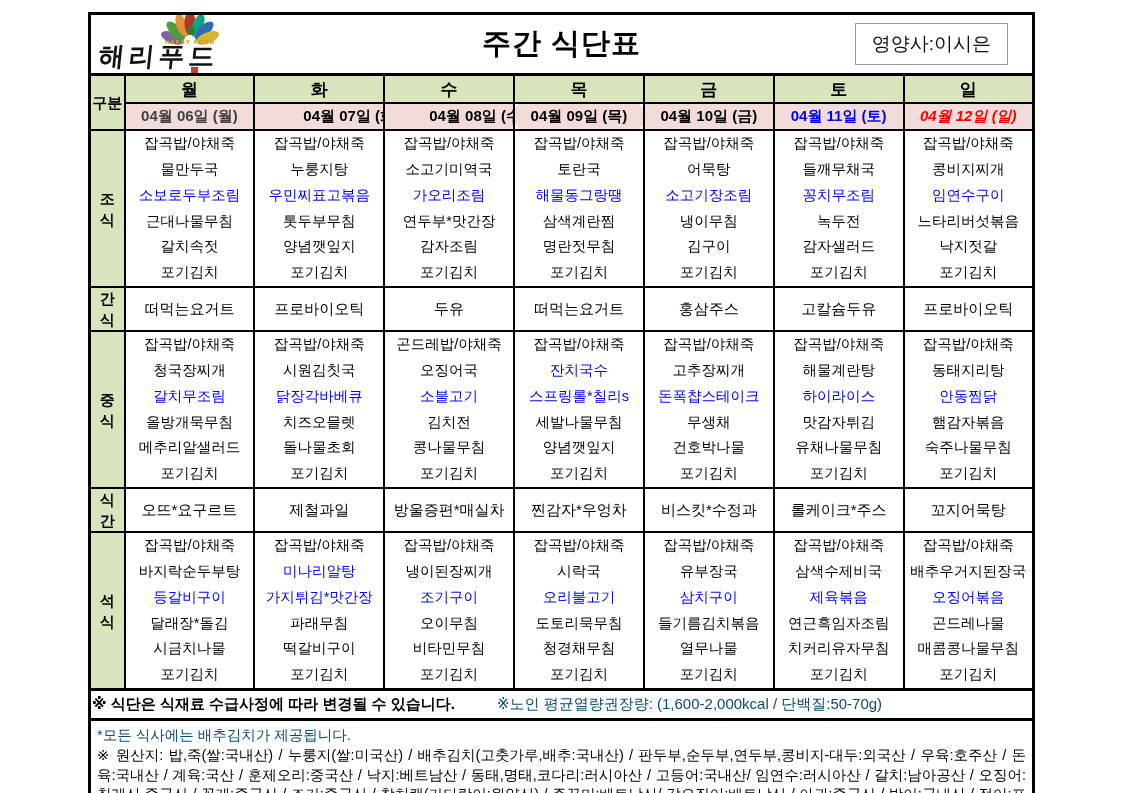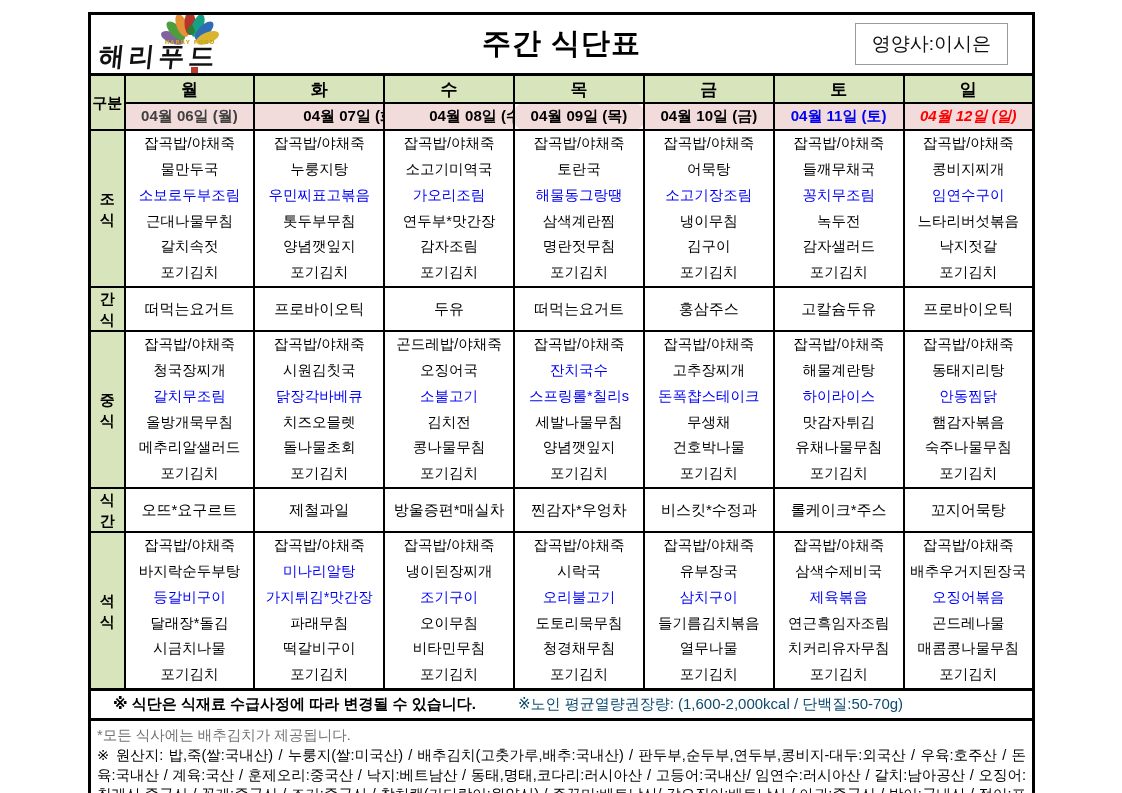--- a/index.html
+++ b/index.html
@@ -48,29 +48,29 @@
     white-space:pre-line;line-height:21px;padding:0 1px;
   }
   td.meal{height:155px;}
   .mi{font-size:14.5px;line-height:25.8px;color:#000;white-space:nowrap;}
   .mi.hl{color:#0000f5;font-weight:normal;}
   td.single{height:28px;font-size:15px;color:#000;white-space:nowrap;margin-left:36px;}
 
   
   .note-row{
     box-sizing:border-box;border:3px solid #000;margin-top:-3px;height:33px;
-    display:flex;align-items:center;padding-left:22px;background:#fff;
+    display:flex;align-items:center;padding-left:1px;background:#fff;
   }
   .note-row .n1{font-size:15px;font-weight:bold;color:#000;}
   .note-row .n2{font-size:15px;font-weight:normal;color:#0c4a6e;margin-left:42px;}
   .origin-block{
     box-sizing:border-box;border:3px solid #000;margin-top:-3px;background:#fff;
     padding:3px 6px 4px 6px;min-height:94px;
   }
-  .kimchi-note{font-size:14.5px;color:#737373;line-height:22px;}
+  .kimchi-note{font-size:14.5px;color:#0c4a6e;line-height:22px;}
   .origin-text{
     font-size:14.5px;color:#000;line-height:19.5px;word-break:break-all;text-align:justify;
   }
 </style>
 </head>
 <body>
 
 <div class="sheet">
 
   <div class="banner">

